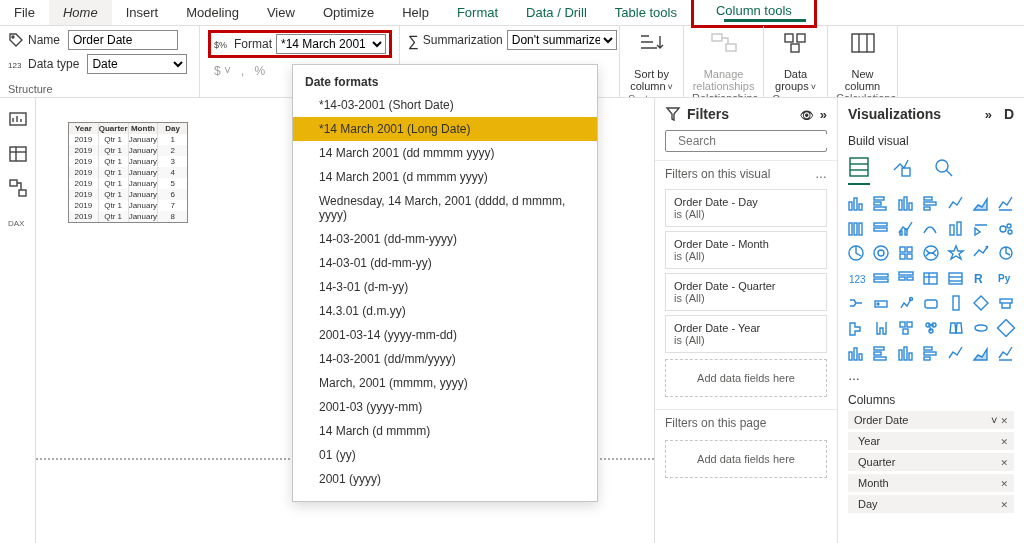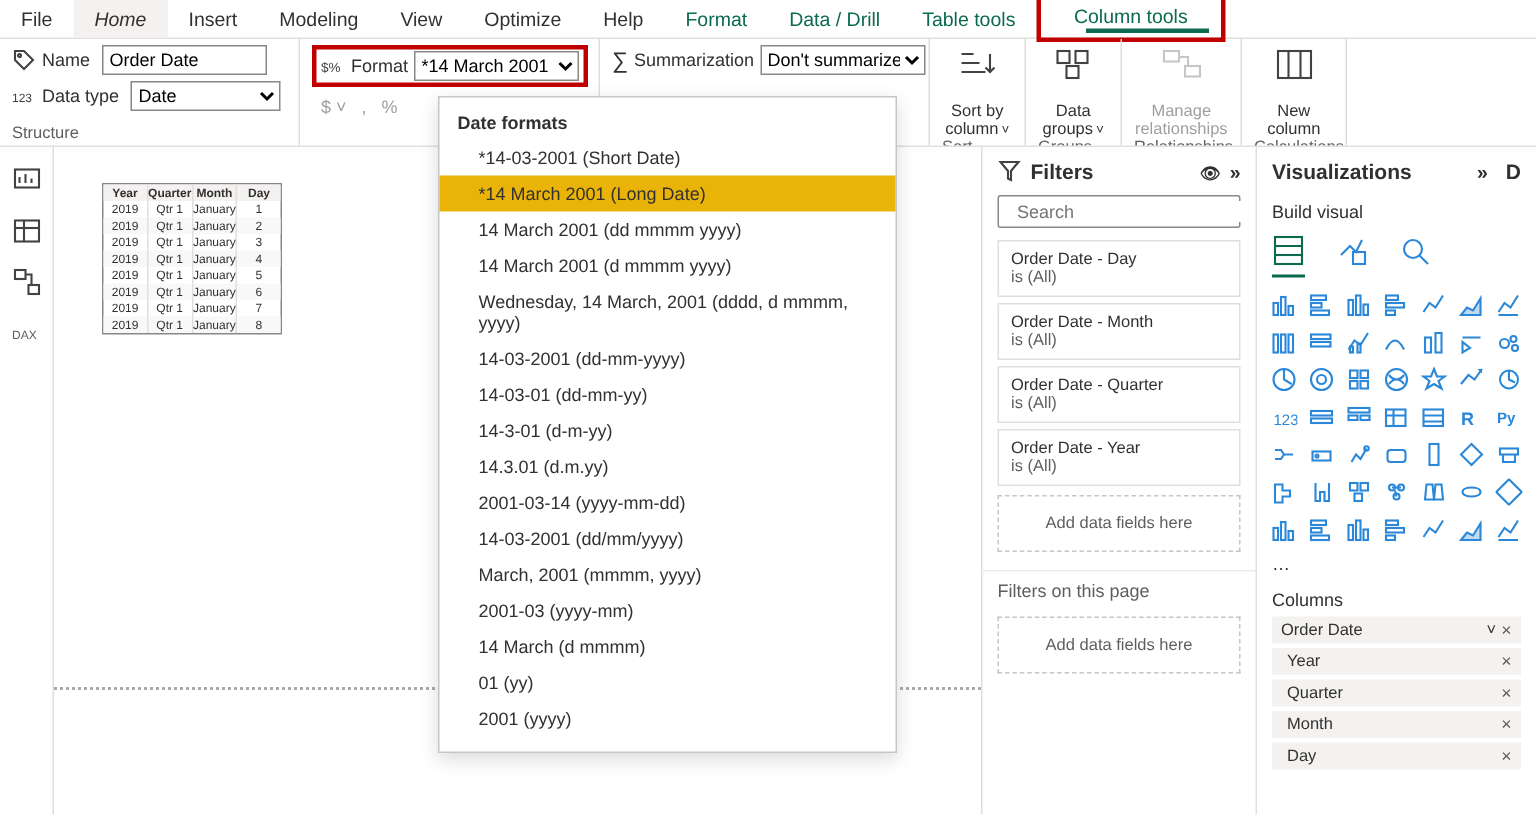--- a/index.html
+++ b/index.html
@@ -154,44 +154,44 @@
     <div class="rib-col">
       <svg width="28" height="26">
           <path d="M3 6h8M3 12h12M3 18h16M22 6v12m-3-3l3 3 3-3"></path>
         </svg>
       <div class="lbl chev"><span style="white-space:pre-line">Sort by
 column</span></div>
     </div>
     <div class="rib-label">Sort</div>
   </div>
 
+  <div class="rib-group disabled" style="width:80px;">
+    <div class="rib-col">
+      <svg width="28" height="26" style="stroke:#c8c6c4;">
+          <rect x="2" y="4" width="10" height="7"></rect>
+          <rect x="16" y="14" width="10" height="7"></rect>
+          <path d="M12 8h6v6"></path>
+        </svg>
+      <div class="lbl"><span style="white-space:pre-line">Manage
+relationships</span></div>
+    </div>
+    <div class="rib-label">Relationships</div>
+  </div>
+
   <div class="rib-group" style="width:64px;">
     <div class="rib-col">
       <svg width="28" height="26">
           <rect x="3" y="4" width="8" height="8"></rect>
           <rect x="15" y="4" width="8" height="8"></rect>
           <rect x="9" y="14" width="8" height="8"></rect>
         </svg>
       <div class="lbl chev"><span style="white-space:pre-line">Data
 groups</span></div>
     </div>
     <div class="rib-label">Groups</div>
-  </div>
-
-  <div class="rib-group disabled" style="width:80px;">
-    <div class="rib-col">
-      <svg width="28" height="26" style="stroke:#c8c6c4;">
-          <rect x="2" y="4" width="10" height="7"></rect>
-          <rect x="16" y="14" width="10" height="7"></rect>
-          <path d="M12 8h6v6"></path>
-        </svg>
-      <div class="lbl"><span style="white-space:pre-line">Manage
-relationships</span></div>
-    </div>
-    <div class="rib-label">Relationships</div>
   </div>
 
   <div class="rib-group" style="width:70px;">
     <div class="rib-col">
       <svg width="28" height="26">
           <rect x="3" y="4" width="22" height="18"></rect>
           <line x1="10" y1="4" x2="10" y2="22"></line>
           <line x1="18" y1="4" x2="18" y2="22"></line>
         </svg>
       <div class="lbl"><span style="white-space:pre-line">New
@@ -326,20 +326,24 @@
     <span class="eye"></span>
     <span class="dbl-chev"></span>
   </div>
   <div class="search">
     <svg width="14" height="14">
         <circle cx="6" cy="6" r="4"></circle>
         <line x1="9" y1="9" x2="13" y2="13"></line>
       </svg>
     <input placeholder="Search" style="">
   </div>
+  <div class="f-subhdr">
+      <span>Filters on this visual</span>
+      <span class="dots"></span>
+    </div>
   <div id="f-cards">
       <div class="f-card">
         <div>Order Date - Day</div>
         <div class="v">is (All)</div>
       </div>
       <div class="f-card">
         <div>Order Date - Month</div>
         <div class="v">is (All)</div>
       </div>
       <div class="f-card">

